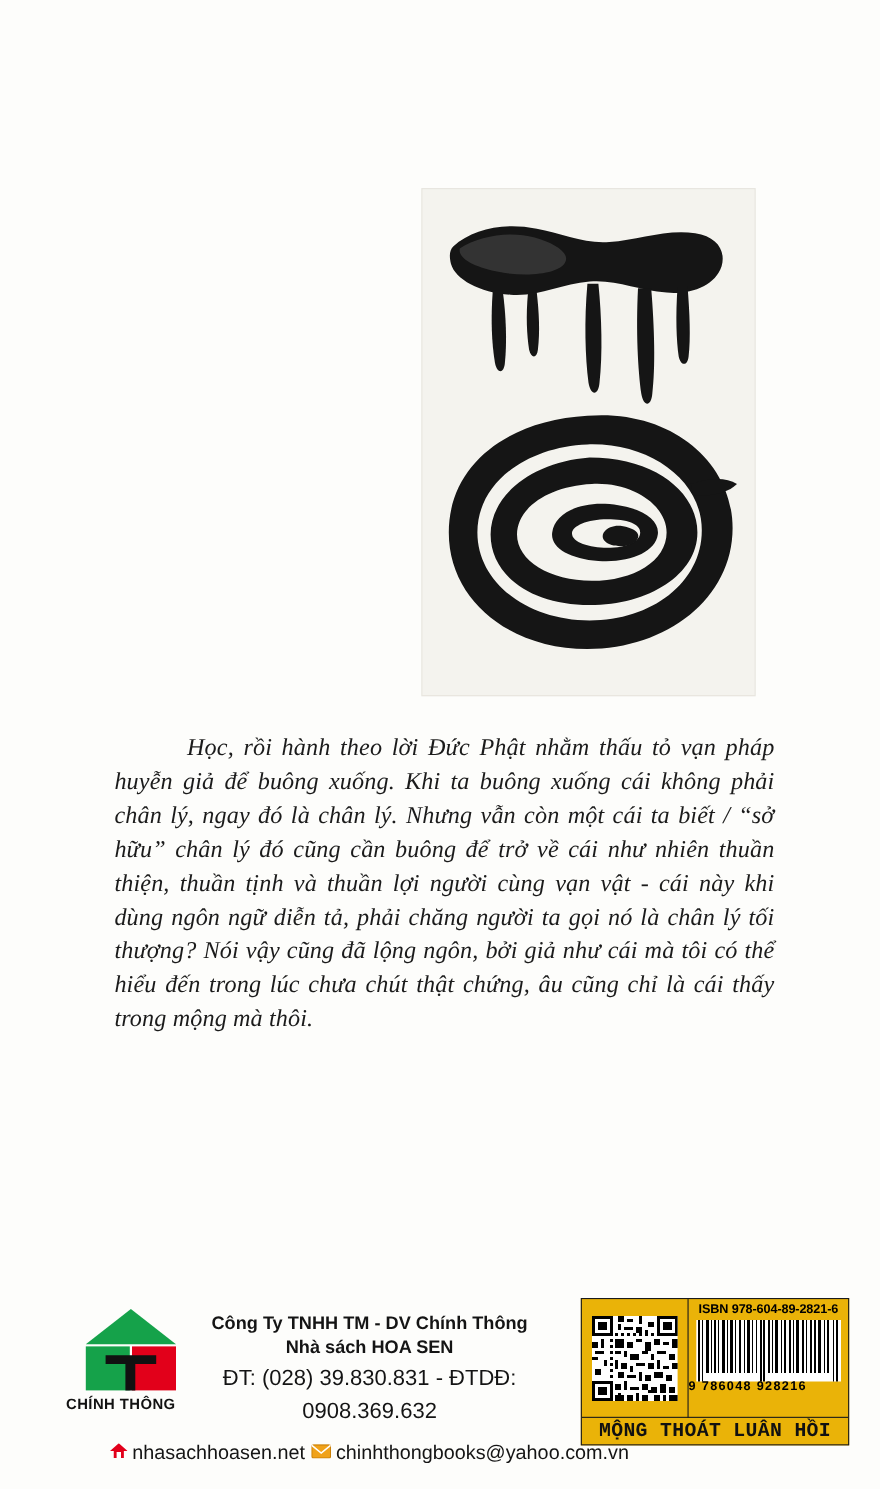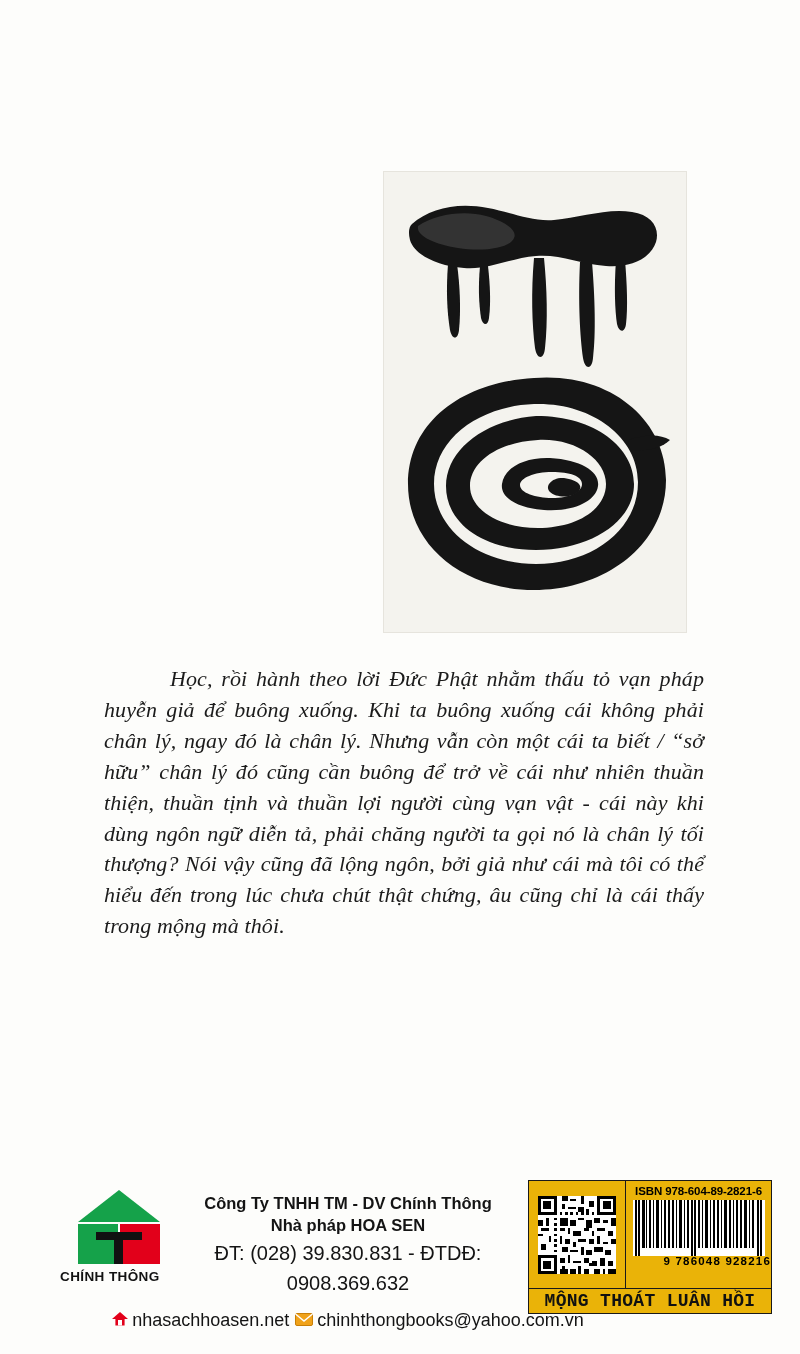--- a/index.html
+++ b/index.html
@@ -77,21 +77,21 @@
     font-family: "Liberation Sans", sans-serif;
     font-size: 13.5px;
     font-weight: bold;
     color: #121212;
     letter-spacing: 0.4px;
   }
 
   
   .pub-block {
     position: absolute;
-    left: 173px;
+    left: 161px;
     top: 14px;
     width: 350px;
     text-align: center;
     font-family: "Liberation Sans", sans-serif;
     color: #141414;
   }
   .pub-line1 {
     font-size: 16.5px;
     font-weight: bold;
     line-height: 1.35;
@@ -158,21 +158,21 @@
   .barcode {
     margin: 3px auto 0;
     width: 132px;
     height: 56px;
     display: block;
   }
   .barcode-digits {
     font-family: "Liberation Sans", sans-serif;
     font-size: 11.5px;
     font-weight: bold;
-    text-align: right;
+    text-align: left;
     letter-spacing: 1.2px;
     color: #000;
     margin-top: -1px;
   }
   .isbn-title-bar {
     position: absolute;
     left: 0;
     bottom: 0;
     width: 100%;
     height: 25px;
@@ -234,21 +234,21 @@
         <rect x="2" y="36" width="40" height="40" fill="#15a24a"></rect>
         <rect x="44" y="36" width="40" height="40" fill="#e2001a"></rect>
         <path d="M20 44 h46 v8 h-19 v24 h-9 v-24 h-18 z" fill="#111111"></path>
       </svg>
     </div>
     <div class="logo-name">CHÍNH THÔNG</div>
   </div>
 
   <div class="pub-block">
     <div class="pub-line1">Công Ty TNHH TM - DV Chính Thông</div>
-    <div class="pub-line2">Nhà pháp HOA SEN</div>
+    <div class="pub-line2">Nhà sách HOA SEN</div>
     <div class="pub-phone">ĐT: (028) 39.830.831 - ĐTDĐ: 0908.369.632</div>
     <div class="pub-contact">
       <span class="contact-item">
         <span class="ico">
           <svg width="16" height="14" viewBox="0 0 16 14">
             <polygon points="8,0 16,7 12.6,7 12.6,13.5 3.4,13.5 3.4,7 0,7" fill="#e2001a"></polygon>
             <rect x="6" y="8" width="4" height="5.5" fill="#ffffff"></rect>
           </svg>
         </span>
         <span>nhasachhoasen.net</span>

